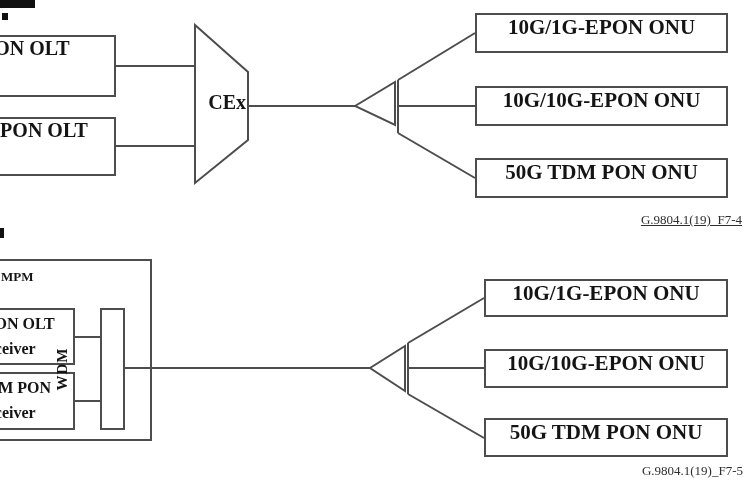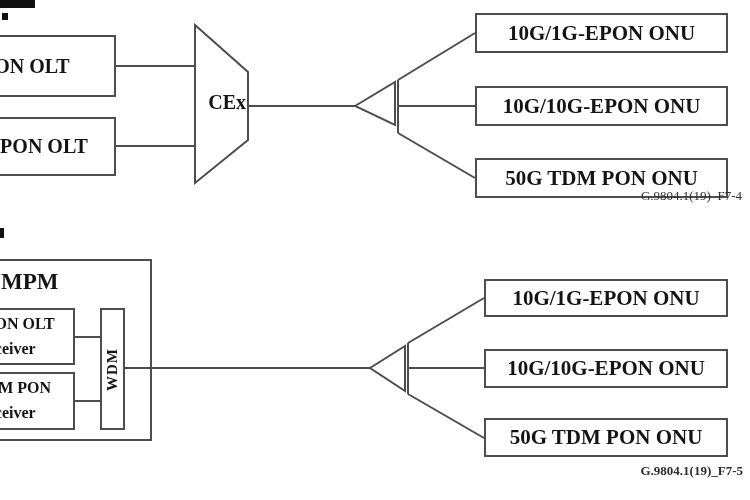--- a/index.html
+++ b/index.html
@@ -16,38 +16,38 @@
     font-family:"Liberation Serif", serif;
   }
   #wires{position:absolute;left:0;top:0;z-index:1;}
   #wires path, #wires line{stroke:var(--line);stroke-width:2;fill:none;}
   #wires .filled{fill:#ffffff;}
   .box{
     position:absolute;
     box-sizing:border-box;
     border:2px solid var(--line);
     background:#ffffff;
-    display:flex;align-items:center;justify-content:center;
+    display:flex;justify-content:center;
     color:var(--text);
     font-weight:bold;
     z-index:2;
     text-align:center;
     white-space:nowrap;
   }
   .olt{font-size:20px;}
   .onu{font-size:21px;letter-spacing:0px;}
   .mpm-outer{background:transparent;}
   .trx{font-size:16px;line-height:1.55;flex-direction:column;}
   .trx span{display:block;}
   .label{
     position:absolute;z-index:3;color:var(--text);
     font-weight:bold;white-space:nowrap;
   }
   .cex{font-size:20px;width:48px;text-align:right;}
-  .mpm-title{font-size:23px;}
+  .mpm-title{font-size:13px;}
   .wdm{
     font-size:15px;letter-spacing:1px;
   }
   .wdm-box{overflow:visible;}
   .wdm-box .rot{
     transform:rotate(-90deg);
     font-weight:bold;color:var(--text);
   }
   .caption{
     position:absolute;z-index:3;
@@ -91,21 +91,21 @@
 
 <div class="box onu" style="left:475px;top:13px;width:253px;height:40px;">
   <span>10G/1G-EPON ONU</span>
 </div>
 <div class="box onu" style="left:475px;top:86px;width:253px;height:40px;">
   <span>10G/10G-EPON ONU</span>
 </div>
 <div class="box onu" style="left:475px;top:158px;width:253px;height:40px;">
   <span>50G TDM PON ONU</span>
 </div>
-<div class="caption" style="left:480px;top:188px;width:262px;">G.9804.1(19)  F7-4</div>
+<div class="caption" style="left:480px;top:212px;width:262px;text-decoration:underline;">G.9804.1(19)  F7-4</div>
 
 <div class="box mpm-outer" style="left:-60px;top:259px;width:212px;height:182px;"></div>
 <div class="label mpm-title" style="left:1px;top:269px;">MPM</div>
 
 <div class="box trx" style="left:-80px;top:308px;width:155px;height:57px;">
   <span>10G-EPON OLT</span>
   <span>transceiver</span>
 </div>
 <div class="box trx" style="left:-80px;top:372px;width:155px;height:58px;">
   <span>50G TDM PON</span>
@@ -118,17 +118,17 @@
 
 <div class="box onu" style="left:484px;top:279px;width:244px;height:38px;">
   <span>10G/1G-EPON ONU</span>
 </div>
 <div class="box onu" style="left:484px;top:349px;width:244px;height:39px;">
   <span>10G/10G-EPON ONU</span>
 </div>
 <div class="box onu" style="left:484px;top:418px;width:244px;height:39px;">
   <span>50G TDM PON ONU</span>
 </div>
-<div class="caption" style="left:484px;top:463px;width:259px;font-weight:bold;">G.9804.1(19)_F7-5</div>
+<div class="caption" style="left:484px;top:463px;width:259px;">G.9804.1(19)_F7-5</div>
 
 <div class="artifact" style="left:0;top:0;width:35px;height:8px;"></div>
 <div class="artifact" style="left:2px;top:13px;width:6px;height:7px;"></div>
 <div class="artifact" style="left:0;top:228px;width:4px;height:10px;"></div>
 
 </body></html>

